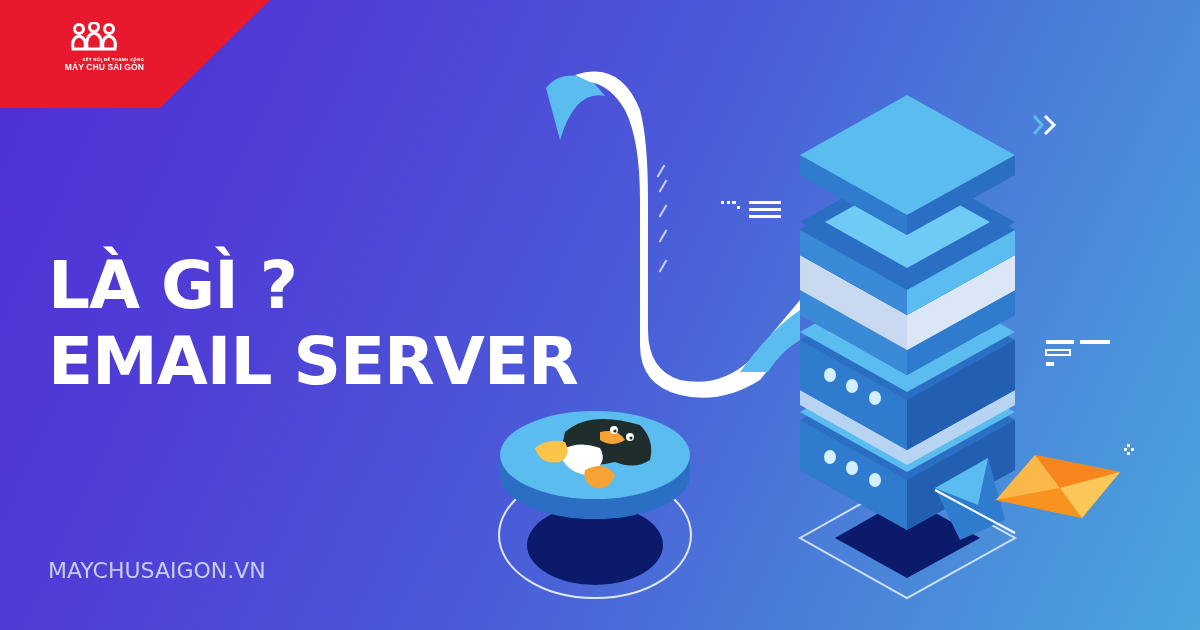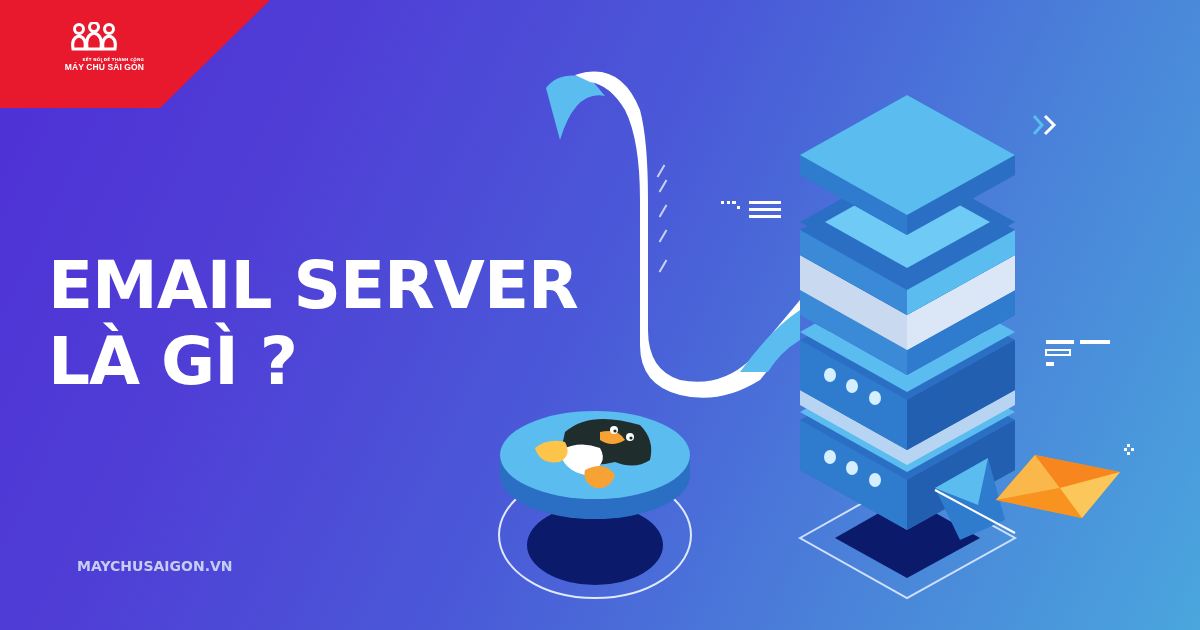--- a/index.html
+++ b/index.html
@@ -14,21 +14,21 @@
   .logo-tagline { font-size: 4px; letter-spacing: 0.2px; margin-top: 3px; line-height: 5px; font-weight: bold; }
   .logo-name { font-family: "Liberation Sans", sans-serif; font-weight: bold; font-size: 8.5px; line-height: 10px; letter-spacing: 0.1px; }
   .headline {
     position: absolute; left: 48px; top: 248px; color: #ffffff;
     font-family: "DejaVu Sans", sans-serif; font-weight: bold; font-size: 66px; line-height: 76px;
     letter-spacing: -1px;
   }
   .headline div { white-space: nowrap; }
   .site-url {
     position: absolute; left: 48px; top: 558px; color: #c6cdf3;
-    font-family: "DejaVu Sans", sans-serif; font-weight: bold; font-size: 14px; letter-spacing: 0px; margin-left: 29px;
+    font-family: "DejaVu Sans", sans-serif; font-weight: normal; font-size: 22px; letter-spacing: 0px;
   }
   .illus { position: absolute; left: 0; top: 0; }
 </style>
 </head>
 <body>
 
 <div class="banner">
 
   <svg class="red-corner" viewBox="0 0 280 110" width="280" height="110">
     <polygon points="0,0 270,0 160,108 0,108" fill="#e8192c"></polygon>
@@ -43,22 +43,22 @@
         <path d="M4 27 Q2 16 10 14 Q18 16 16 27 Z"></path>
         <path d="M18 27 Q16 13 25 11 Q34 13 32 27 Z"></path>
         <path d="M34 27 Q32 16 40 14 Q48 16 46 27 Z"></path>
       </g>
     </svg>
     <div class="logo-tagline">KẾT NỐI ĐỂ THÀNH CÔNG</div>
     <div class="logo-name">MÁY CHỦ SÀI GÒN</div>
   </div>
 
   <div class="headline">
+    <div>LÀ GÌ ?</div>
     <div>EMAIL SERVER</div>
-    <div>LÀ GÌ ?</div>
   </div>
 
   <div class="site-url">MAYCHUSAIGON.VN</div>
 
   <svg class="illus" width="1200" height="630" viewBox="0 0 1200 630">
 
     <g>
       <path d="M546 88 Q560 70 590 78 L605 96 Q575 90 560 140 Z" fill="#5bbcf0"></path>
       <path d="M575 75 Q620 60 640 110 Q648 140 648 200 L648 330 Q648 370 680 380 Q720 388 750 360 L800 300 L800 330 L760 380 Q720 405 680 395 Q640 385 640 345 L640 200 Q640 140 625 110 Q610 85 590 82 Z" fill="#ffffff"></path>
       <path d="M740 372 Q770 330 800 310 L800 340 Q780 352 768 372 Z" fill="#5bbcf0"></path>

